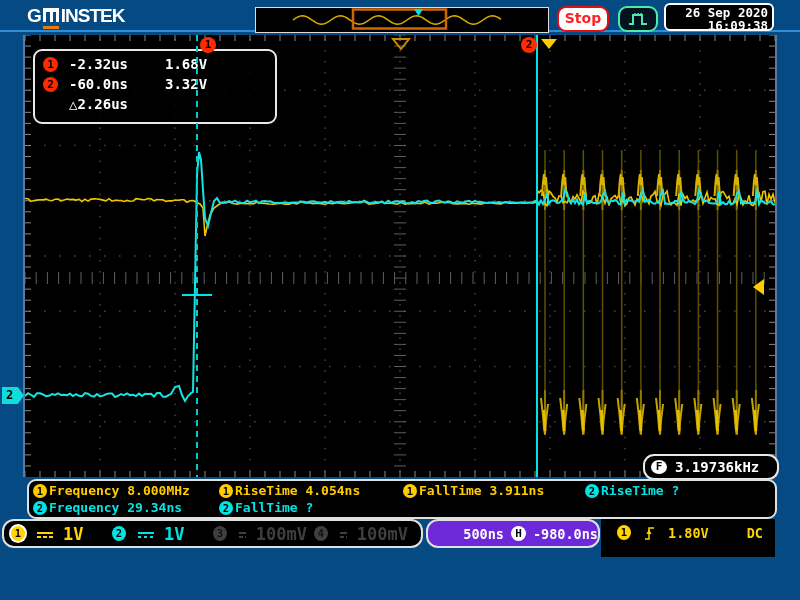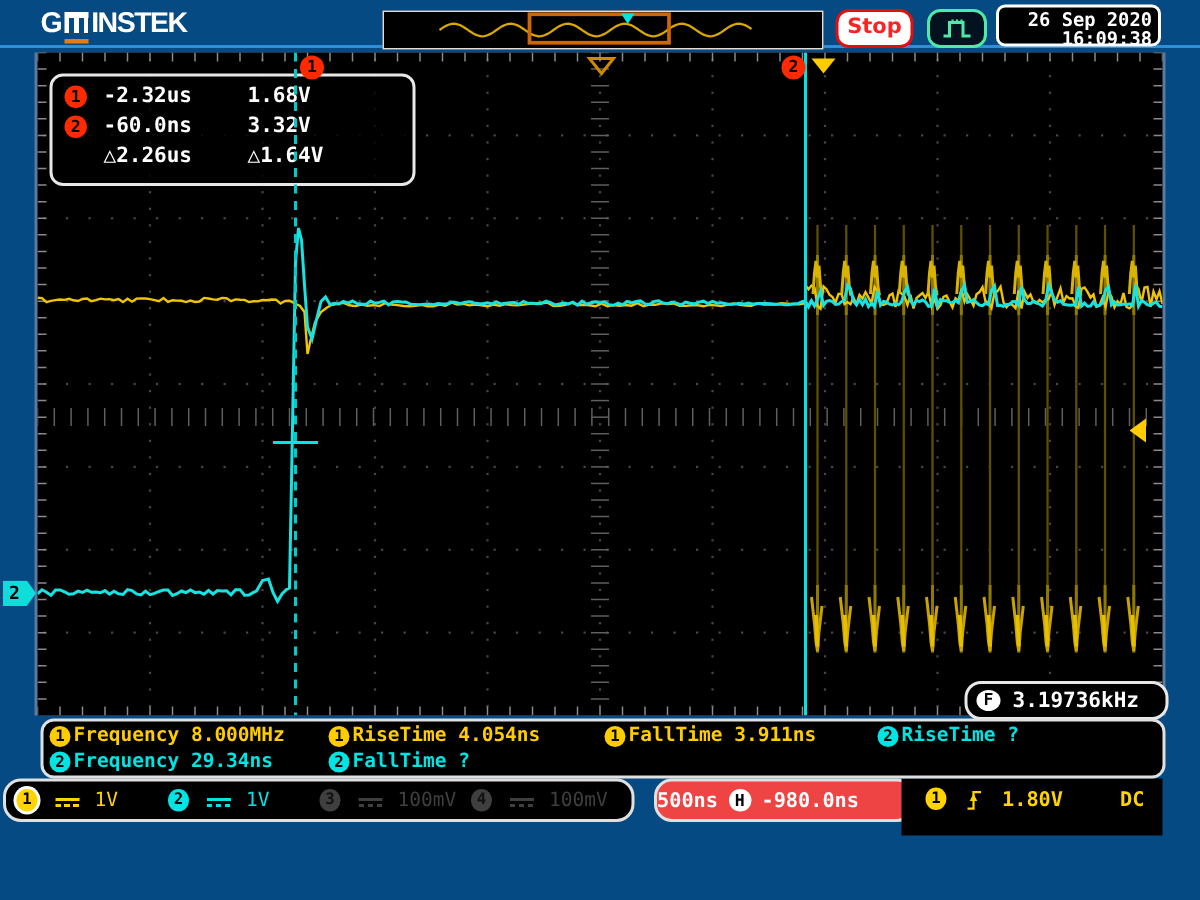--- a/index.html
+++ b/index.html
@@ -57,30 +57,30 @@
   .ch1t{color:#ffcc00;} .ch1t .chip{background:#ffcc00;}
   .ch2t{color:#00e4e4;} .ch2t .chip{background:#00e4e4;}
   
   .chbox{position:absolute;left:2px;top:519px;width:417px;height:25px;background:#000;
          border:2px solid #e0e0e0;border-radius:12px;display:flex;align-items:center;}
   .chgrp{display:flex;align-items:center;width:101px;padding-left:7px;box-sizing:border-box;}
   .chgrp .chip{width:15px;height:15px;line-height:15px;}
   .ring{box-shadow:0 0 0 2px #fff;}
   .dc{display:inline-block;width:16px;margin:0 10px 0 12px;}
   .dc i{display:block;height:2px;margin-top:2px;}
-  .scale{font-size:13px;font-weight:normal;}
+  .scale{font-size:17px;font-weight:bold;}
   .c1{color:#ffd400;} .c1 .chip{background:#ffd400;} .c1 .dc i:first-child{background:#ffd400;}
   .c1 .dc i:last-child{background:repeating-linear-gradient(90deg,#ffd400 0 3.5px,transparent 3.5px 6px);}
   .c2{color:#00e4e4;} .c2 .chip{background:#00e4e4;} .c2 .dc i:first-child{background:#00e4e4;}
   .c2 .dc i:last-child{background:repeating-linear-gradient(90deg,#00e4e4 0 3.5px,transparent 3.5px 6px);}
   .cdim{color:#3f3f3f;} .cdim .chip{background:#3f3f3f;color:#111;}
   .cdim .dc i:first-child{background:#3f3f3f;}
   .cdim .dc i:last-child{background:repeating-linear-gradient(90deg,#3f3f3f 0 3.5px,transparent 3.5px 6px);}
-  .hbox{position:absolute;left:436px;top:519px;width:170px;height:25px;background:#ef4444;
-        border:2px solid #e0e0e0;border-radius:12px;display:flex;align-items:center;justify-content:flex-start;
+  .hbox{position:absolute;left:426px;top:519px;width:170px;height:25px;background:#6d28d9;
+        border:2px solid #e0e0e0;border-radius:12px;display:flex;align-items:center;justify-content:flex-end;
         gap:7px;color:#fff;font-size:13.5px;font-weight:bold;}
   .hchip{width:15px;height:15px;border-radius:50%;background:#fff;color:#000;font-size:11px;
          text-align:center;line-height:15px;}
   .tbox{position:absolute;left:601px;top:519px;width:174px;height:38px;background:#000;
         display:flex;align-items:flex-start;gap:12px;padding:6px 12px 0 16px;box-sizing:border-box;
         color:#ffd400;font-size:13.5px;font-weight:bold;}
   .tbox .chip{background:#ffd400;width:15px;height:15px;line-height:15px;}
   .tdc{margin-left:auto;padding-left:10px;}
   
   .menubtn{position:absolute;left:17px;top:546px;width:106px;height:47px;background:#55ffff;
@@ -1117,21 +1117,20 @@
 
     <div class="readout">
       <span class="rchip">1</span>
       <span>-2.32us</span>
       <span>1.68V</span>
       <span class="rchip">2</span>
       <span>-60.0ns</span>
       <span>3.32V</span>
       <span></span>
       <span>△2.26us</span>
-      <span>△1.64V</span>
     </div>
 
     <div class="mk mk1">1</div>
     <div class="mk mk2">2</div>
 
     <svg class="tri" style="left:365px;top:2px;" width="22" height="14">
       <path d="M3,2 H19 L11,12 Z" fill="none" stroke="#d08a00" stroke-width="2"></path>
     </svg>
     <svg class="tri" style="left:513px;top:2px;" width="22" height="14">
       <path d="M3,2 H19 L11,12 Z" fill="#ffcc00"></path>

